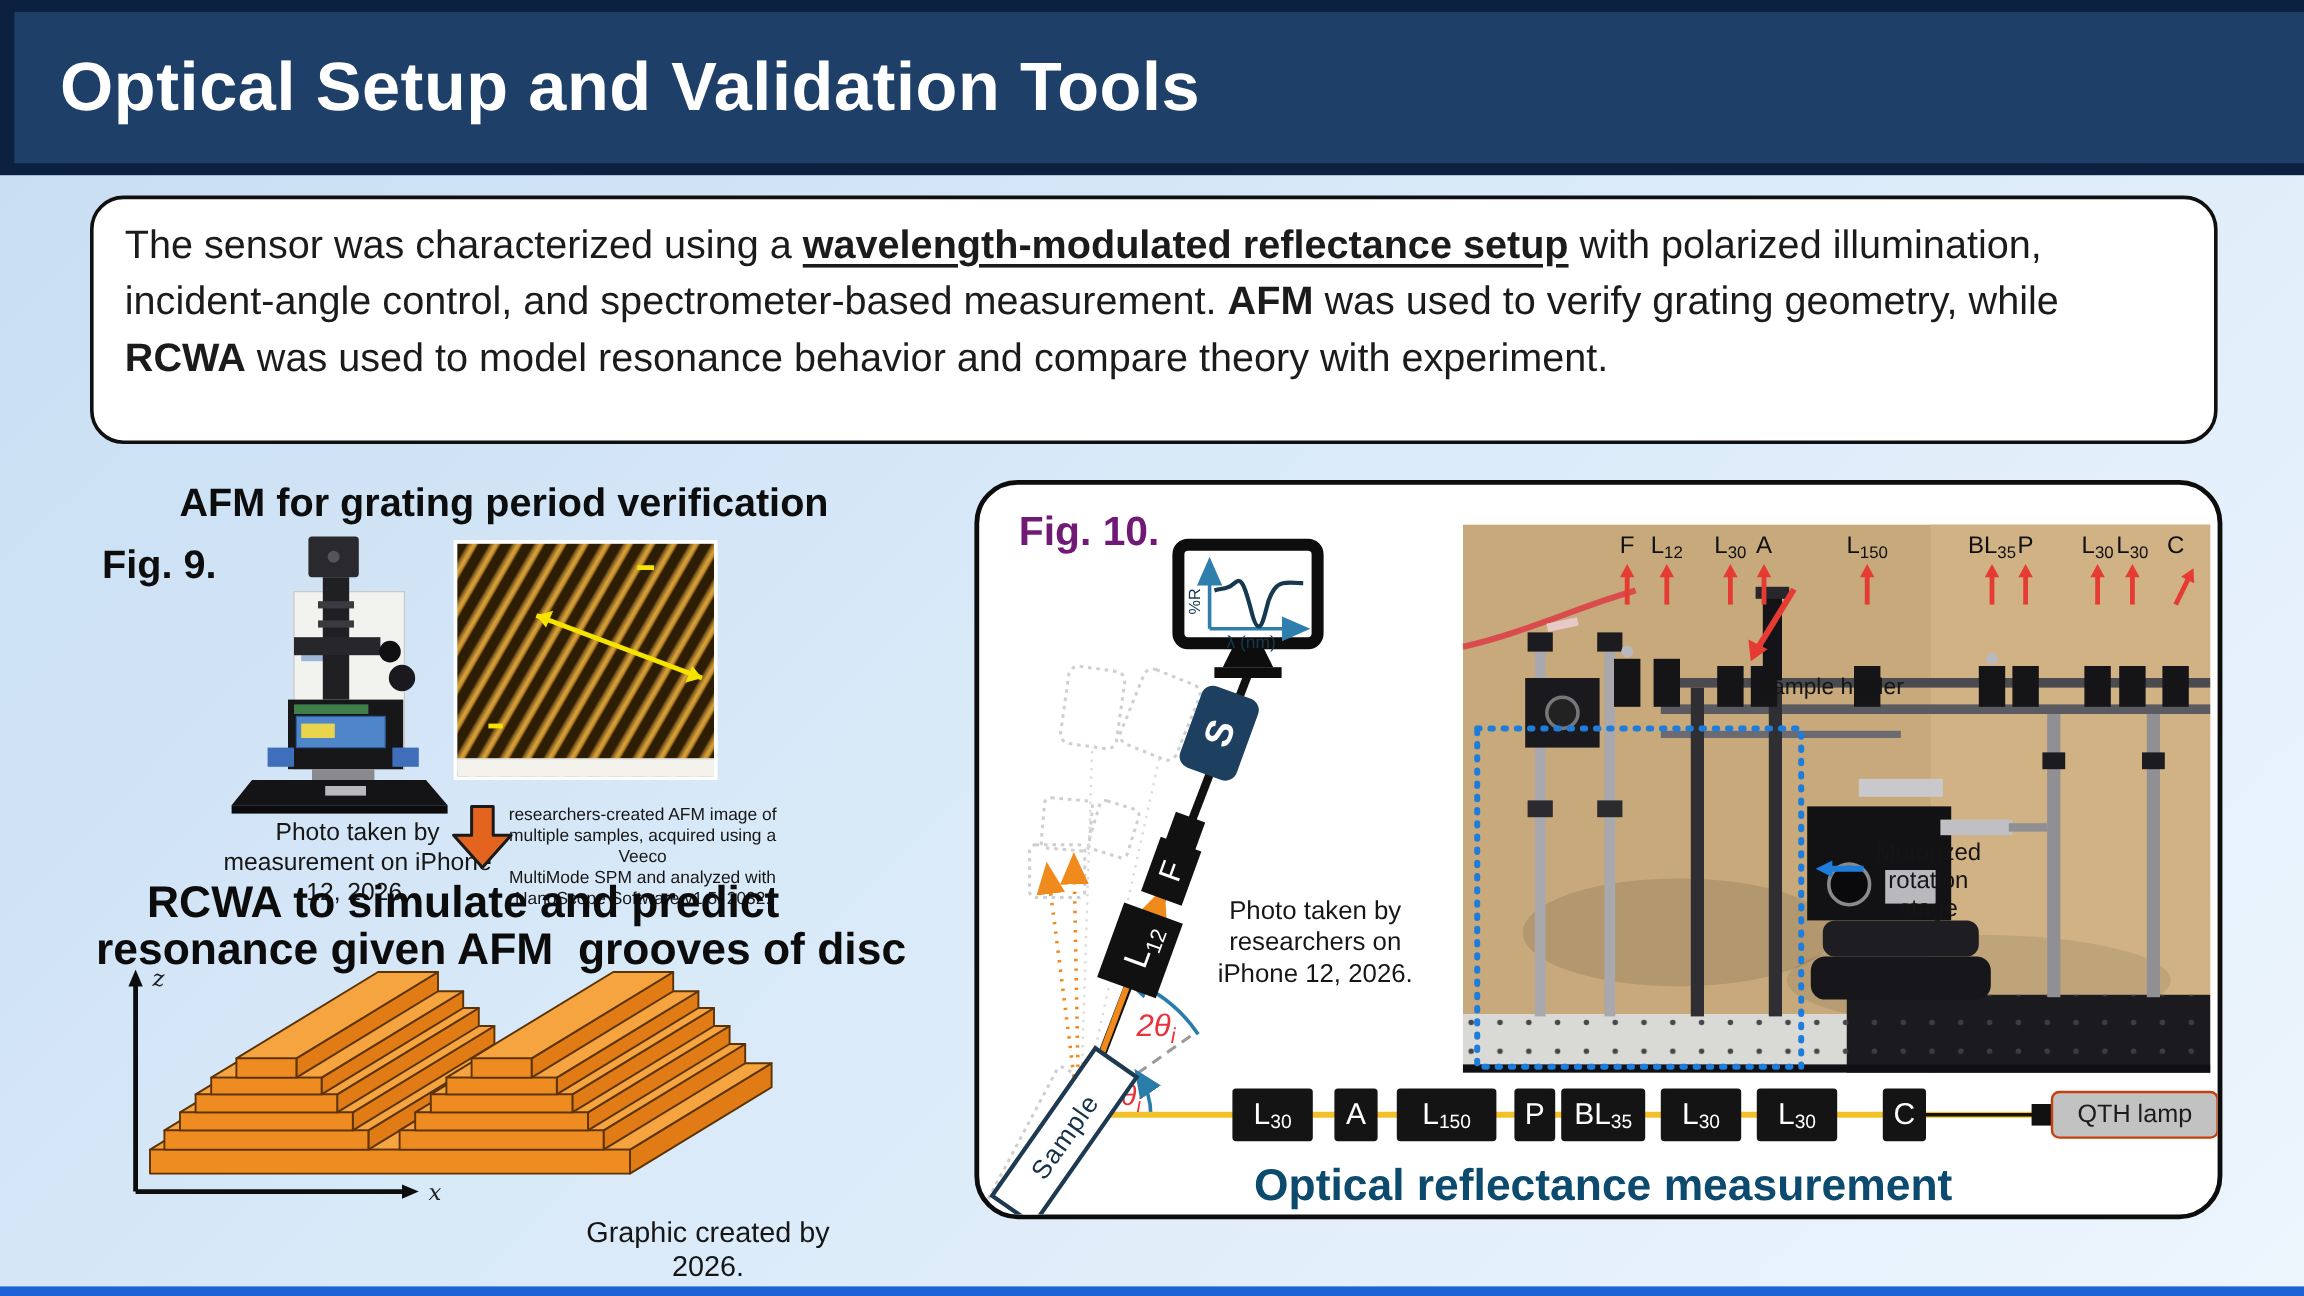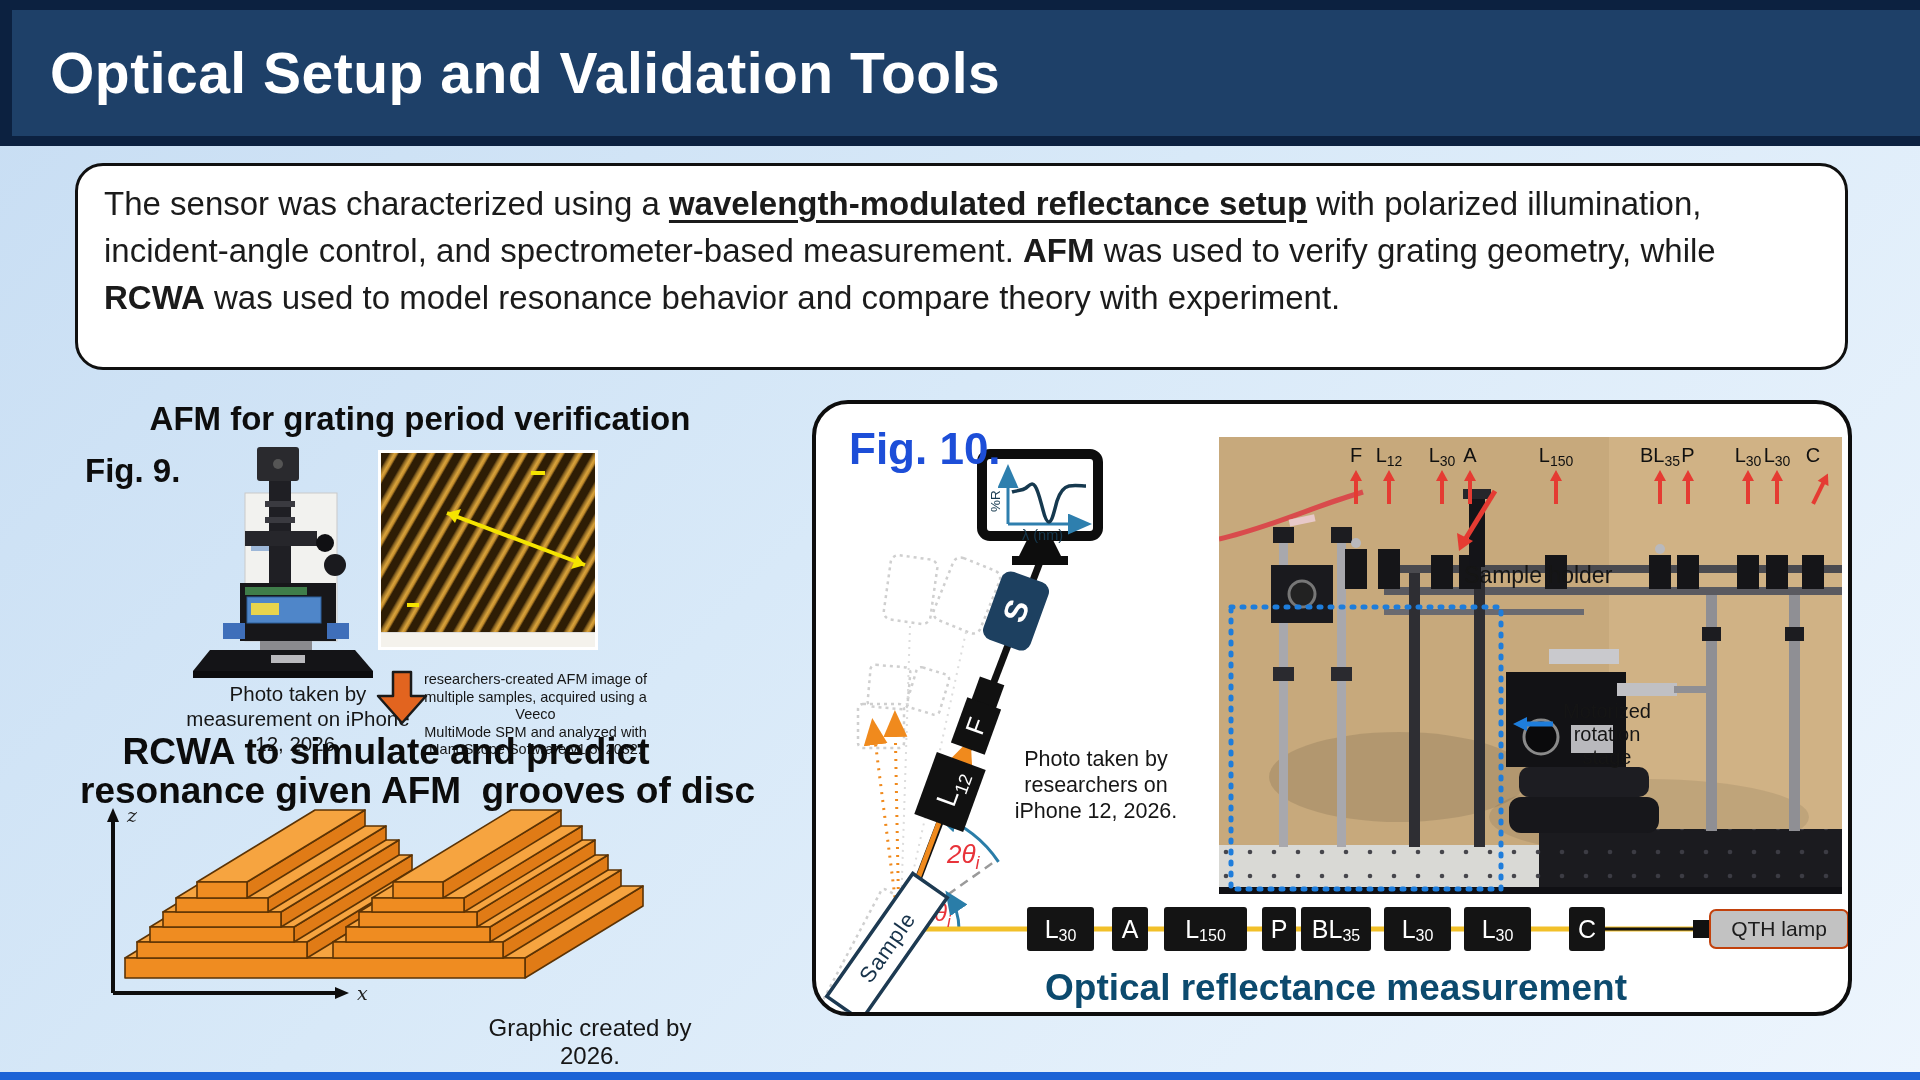--- a/index.html
+++ b/index.html
@@ -24,35 +24,35 @@
     background:repeating-linear-gradient(120deg,#2e1d05 0px,#2e1d05 7px,#8a6420 9px,#d9a33c 12px,#c08a2b 14px,#2e1d05 16px);}
   .afm-scalebar{left:0;bottom:0;width:100%;height:14px;background:#f4f2ec;border-top:1px solid #ddd;}
   .cap{color:#161616;text-align:center;}
   .photo-cap9{left:182px;top:681px;width:232px;font-size:20.5px;line-height:25px;}
   .afm-cap{left:418px;top:671px;width:235px;font-size:14.5px;line-height:17.5px;}
   .rcwa-line{left:80px;width:612px;text-align:center;font-size:37px;font-weight:bold;color:#0c0c0c;white-space:pre;}
   .graphic-cap{left:420px;top:1014px;width:340px;font-size:24px;line-height:27.5px;}
   
   .fig10-box{left:812px;top:400px;width:1040px;height:616px;background:#ffffff;border:4px solid #0d0d0d;
              border-radius:36px;box-sizing:border-box;overflow:hidden;}
-  .fig10-label{left:33px;top:20px;font-size:44px;font-weight:bold;color:#1d4ed8;}
+  .fig10-label{left:33px;top:20px;font-size:34px;font-weight:bold;color:#701a75;}
   .photo-wrap{left:403px;top:33px;width:623px;height:457px;}
   .photo-labels{left:403px;top:33px;width:623px;height:457px;pointer-events:none;}
   .plabel{position:absolute;top:7px;width:64px;text-align:center;font-size:20px;color:#101010;white-space:nowrap;}
   .plabel .subsc{font-size:14px;position:relative;top:4px;}
   .parrow{position:absolute;top:33px;width:14px;height:34px;transform-origin:50% 100%;}
   .chain-box{position:absolute;top:503px;height:44px;background:#141414;color:#ffffff;border-radius:3px;
              display:flex;align-items:center;justify-content:center;font-size:25px;}
   .chain-box .subsc{font-size:16px;position:relative;top:7px;}
   .lamp{left:893px;top:505px;width:140px;height:40px;background:#c2c2c2;border:2px solid #c2410c;border-radius:7px;
         box-sizing:border-box;display:flex;align-items:center;justify-content:center;font-size:21px;color:#1c1c1c;}
   .lamp-conn{left:877px;top:516px;width:18px;height:18px;background:#111;}
   .fig10-photo-cap{left:196px;top:342px;width:168px;font-size:21.5px;line-height:26px;}
   .fig10-caption{left:100px;top:563px;width:840px;text-align:center;font-size:37px;font-weight:bold;color:#0c4a6e;white-space:nowrap;}
-  .sample-holder-label{left:648px;top:158px;width:150px;font-size:23px;color:#151515;}
+  .sample-holder-label{left:648px;top:158px;width:150px;font-size:19px;color:#151515;}
   .stage-label{left:735px;top:296px;width:112px;font-size:20px;line-height:23px;text-align:center;color:#151515;}
   .bottom-strip{left:0;top:1072px;width:1920px;height:8px;background:#1c63d6;}
   svg{display:block;}
 </style>
 </head>
 <body>
 
 <div class="slide">
 
   <div class="abs header-frame"></div>

